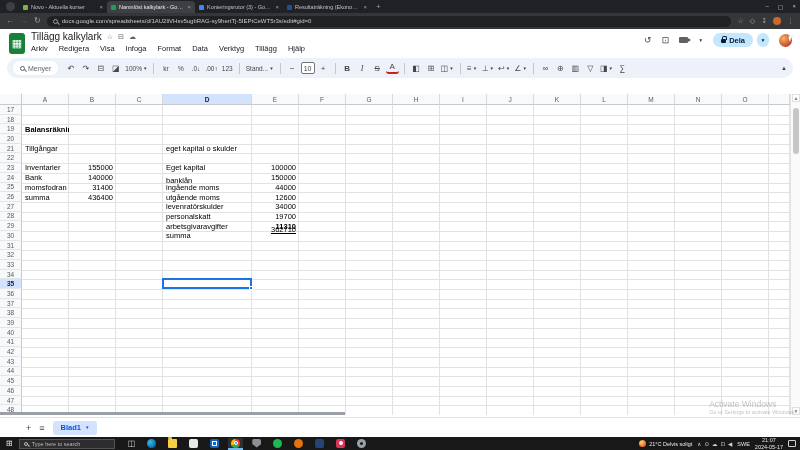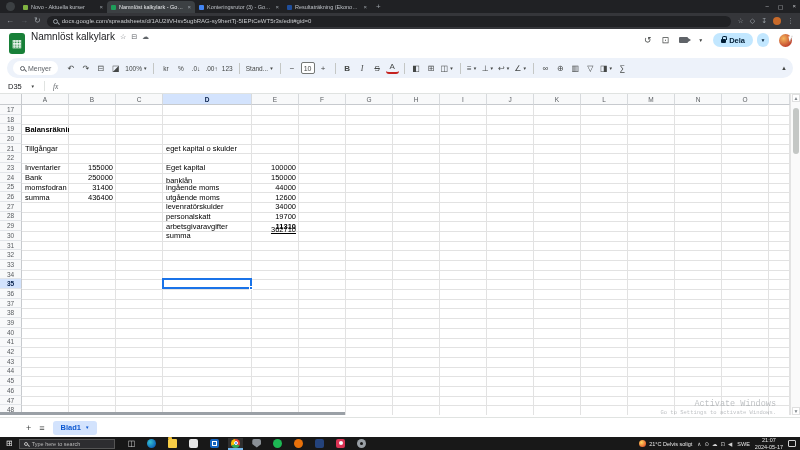--- a/index.html
+++ b/index.html
@@ -83,21 +83,21 @@
   .cell.right { justify-content:flex-end; }
   .cell.bold { font-weight:bold; }
   #selbox { position:absolute; border:2px solid #1a73e8; background:transparent; }
   #fillhandle { position:absolute; width:4px; height:4px; background:#1a73e8; border:1px solid #fff; }
   #vscroll { position:absolute; top:94px; left:790px; width:10px; height:321px; background:#fafafa; border-left:1px solid #e3e3e3; }
   #vscroll .arr { position:absolute; left:1px; width:8px; height:8px; color:#80868b; font-size:5px; display:flex; align-items:center; justify-content:center; border:1px solid #e0e0e0; background:#fff; }
   #vthumb { position:absolute; left:2px; top:14px; width:6px; height:46px; background:#c4c7c5; border-radius:3px; }
   #hscroll-thumb { position:absolute; top:412px; left:0px; width:345px; height:3px; background:#9aa0a6; }
 
   
-  #watermark { position:absolute; top:399px; right:24px; text-align:right; color:#8b9095; opacity:0.55; z-index:5;font-family:Liberation Mono, monospace; }
+  #watermark { position:absolute; top:399px; right:4px; color:#8b9095; opacity:0.55; z-index:5; }
   #watermark .l1 { font-size:8.5px; }
   #watermark .l2 { font-size:5.5px; }
 
   
   #sheetbar { position:absolute; top:417px; left:0; right:0; height:20px; background:#fff; border-top:1px solid #e0e3e1; display:flex; align-items:center; gap:8px; padding-left:26px; }
   .sb-ic { color:#444746; font-size:9px; }
   #sheet-tab { height:14px; background:#d3e3fd; border-radius:3px; display:flex; align-items:center; gap:4px; padding:0 8px; color:#0b57d0; font-size:7.5px; font-weight:bold; }
   #sheet-tab .dd { font-size:4.5px; }
 
   
@@ -188,25 +188,36 @@
       <span>◇</span>
       <span>↧</span>
       <span class="bravatar"></span>
       <span>⋮</span>
     </div>
   </div>
 
   <div id="sheets-header">
     <div id="sheets-logo">▦</div>
     <div id="title-row">
-      <span id="doc-title">Namnlöst kalkylark</span>
+      <span id="doc-title">Tillägg kalkylark</span>
       <span class="hdric">☆</span>
       <span class="hdric">⊟</span>
       <span class="hdric">☁</span>
     </div>
+    <div id="menu-row">
+        <span class="menu-item">Arkiv</span>
+        <span class="menu-item">Redigera</span>
+        <span class="menu-item">Visa</span>
+        <span class="menu-item">Infoga</span>
+        <span class="menu-item">Format</span>
+        <span class="menu-item">Data</span>
+        <span class="menu-item">Verktyg</span>
+        <span class="menu-item">Tillägg</span>
+        <span class="menu-item">Hjälp</span>
+      </div>
     <div id="hdr-right">
       <span class="hdr-btn">↺</span>
       <span class="hdr-btn">⊡</span>
       <span class="cam"></span>
       <span class="caret">▼</span>
       <div id="share-btn">
         <span class="lockic"></span>
         <span>Dela</span>
       </div>
       <div id="share-caret">▼</div>
@@ -327,29 +338,20 @@
           <span>◨</span>
           <span class="dd">▼</span>
         </div>
         <div class="tb-btn">
           <span>∑</span>
         </div>
       </div>
     <div id="tb-collapse">▲</div>
   </div>
 
-  <div id="formula-bar">
-    <div id="name-box">
-      <span>D35</span>
-      <span class="dd">▼</span>
-    </div>
-    <div id="fb-div"></div>
-    <span id="fx">fx</span>
-    <div style="flex:1"></div>
-  </div>
 
   <div id="grid">
       <div id="corner"></div>
       <div class="colhdr" style="left: 22px; width: 47px;">A</div>
       <div class="colhdr" style="left: 69px; width: 47px;">B</div>
       <div class="colhdr" style="left: 116px; width: 47px;">C</div>
       <div class="colhdr sel" style="left: 163px; width: 89px;">D</div>
       <div class="colhdr" style="left: 252px; width: 47px;">E</div>
       <div class="colhdr" style="left: 299px; width: 47px;">F</div>
       <div class="colhdr" style="left: 346px; width: 47px;">G</div>
@@ -442,21 +444,21 @@
       <div class="vline" style="left: 768px; top: 11px; height: 310px;"></div>
       <div class="vline" style="left: 789px; top: 11px; height: 310px;"></div>
       <div class="cell bold" style="left: 22px; width: 47px; top: 30.38px; height: 9.69px;">Balansräkning</div>
       <div class="cell" style="left: 22px; width: 47px; top: 49.76px; height: 9.69px;">Tillgångar</div>
       <div class="cell" style="left: 163px; width: 89px; top: 49.76px; height: 9.69px;">eget kapital o skulder</div>
       <div class="cell" style="left: 22px; width: 47px; top: 69.14px; height: 9.69px;">Inventarier</div>
       <div class="cell right" style="left: 69px; width: 47px; top: 69.14px; height: 9.69px;">155000</div>
       <div class="cell" style="left: 163px; width: 89px; top: 69.14px; height: 9.69px;">Eget kapital</div>
       <div class="cell right" style="left: 252px; width: 47px; top: 69.14px; height: 9.69px;">100000</div>
       <div class="cell" style="left: 22px; width: 47px; top: 78.83px; height: 9.69px;">Bank</div>
-      <div class="cell right" style="left: 69px; width: 47px; top: 78.83px; height: 9.69px;">250000</div>
+      <div class="cell right" style="left: 69px; width: 47px; top: 78.83px; height: 9.69px;">140000</div>
       <div class="cell" style="left: 163px; width: 89px; top: 78.83px; height: 16px;">banklån</div>
       <div class="cell right" style="left: 252px; width: 47px; top: 78.83px; height: 9.69px;">150000</div>
       <div class="cell" style="left: 22px; width: 47px; top: 88.52px; height: 9.69px;">momsfodran</div>
       <div class="cell right" style="left: 69px; width: 47px; top: 88.52px; height: 9.69px; text-align: right;">31400</div>
       <div class="cell" style="left: 163px; width: 89px; top: 88.52px; height: 9.69px;">ingående moms</div>
       <div class="cell right" style="left: 252px; width: 47px; top: 88.52px; height: 9.69px;">44000</div>
       <div class="cell" style="left: 22px; width: 47px; top: 98.21px; height: 9.69px;">summa</div>
       <div class="cell right" style="left: 69px; width: 47px; top: 98.21px; height: 9.69px;">436400</div>
       <div class="cell" style="left: 163px; width: 89px; top: 98.21px; height: 9.69px;">utgående moms</div>
       <div class="cell right" style="left: 252px; width: 47px; top: 98.21px; height: 9.69px;">12600</div>

